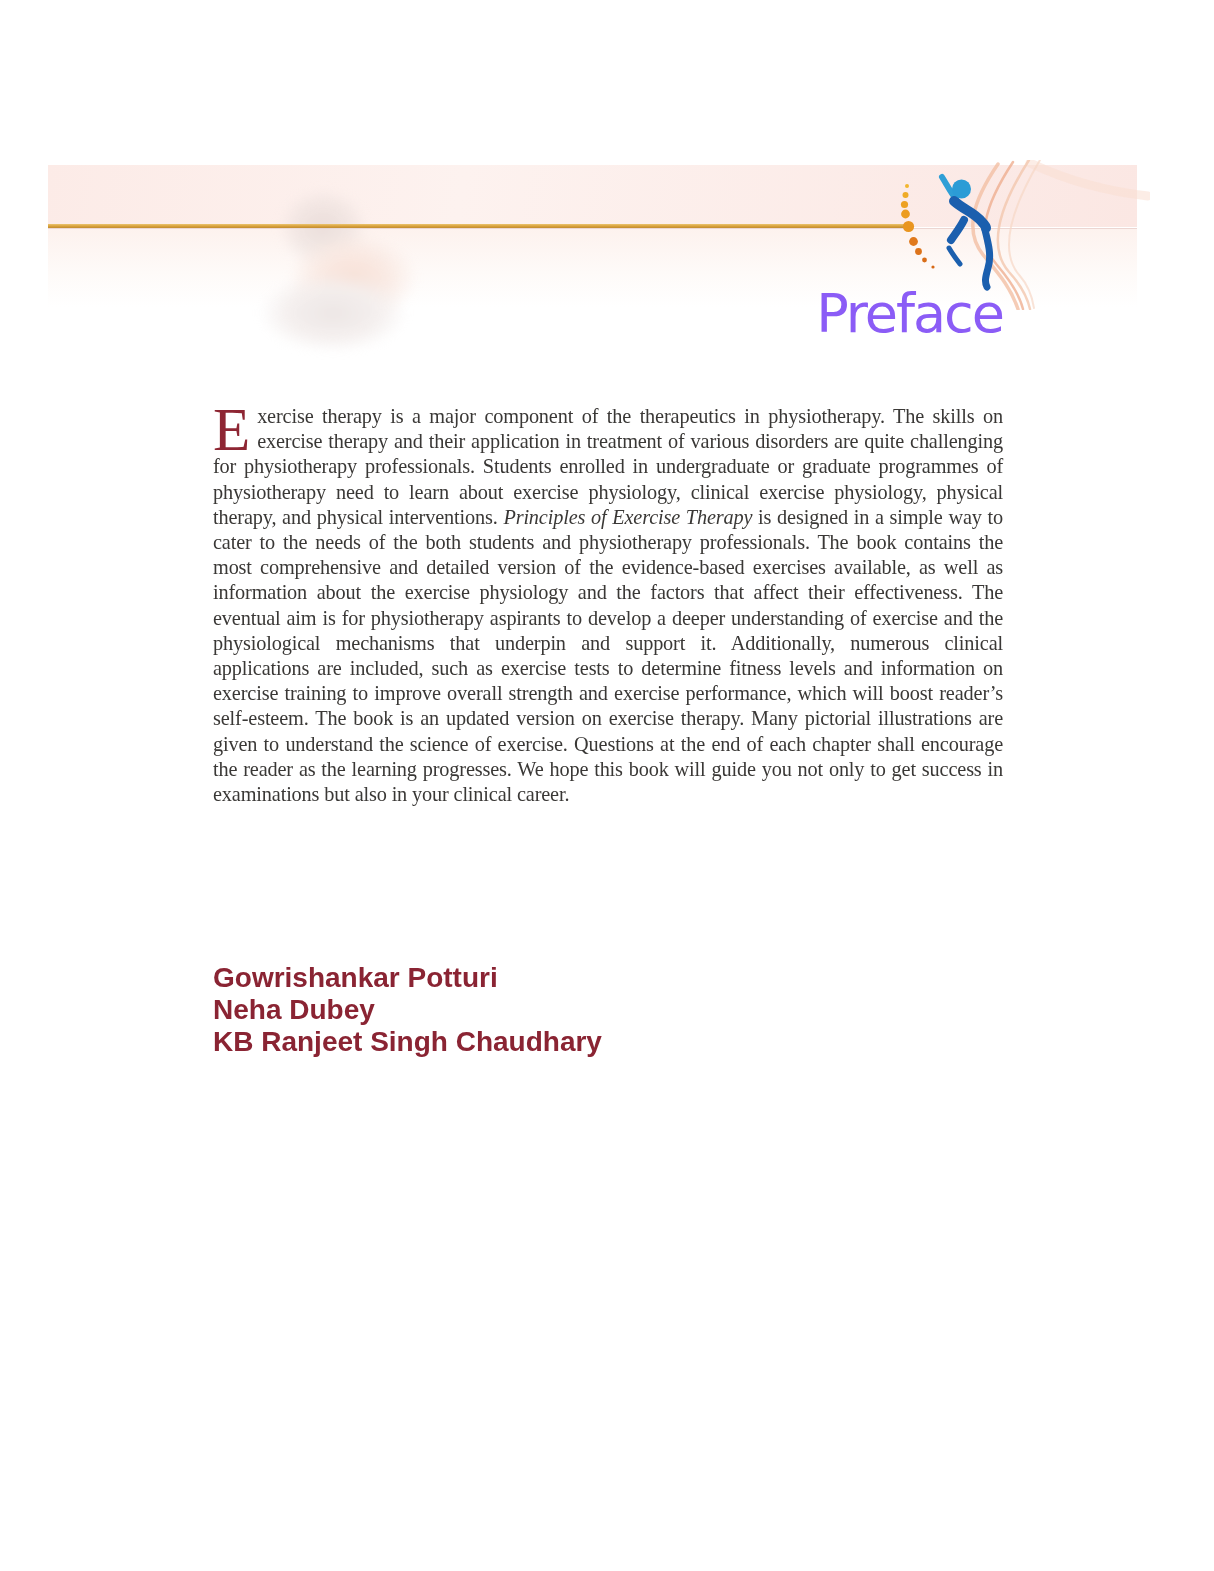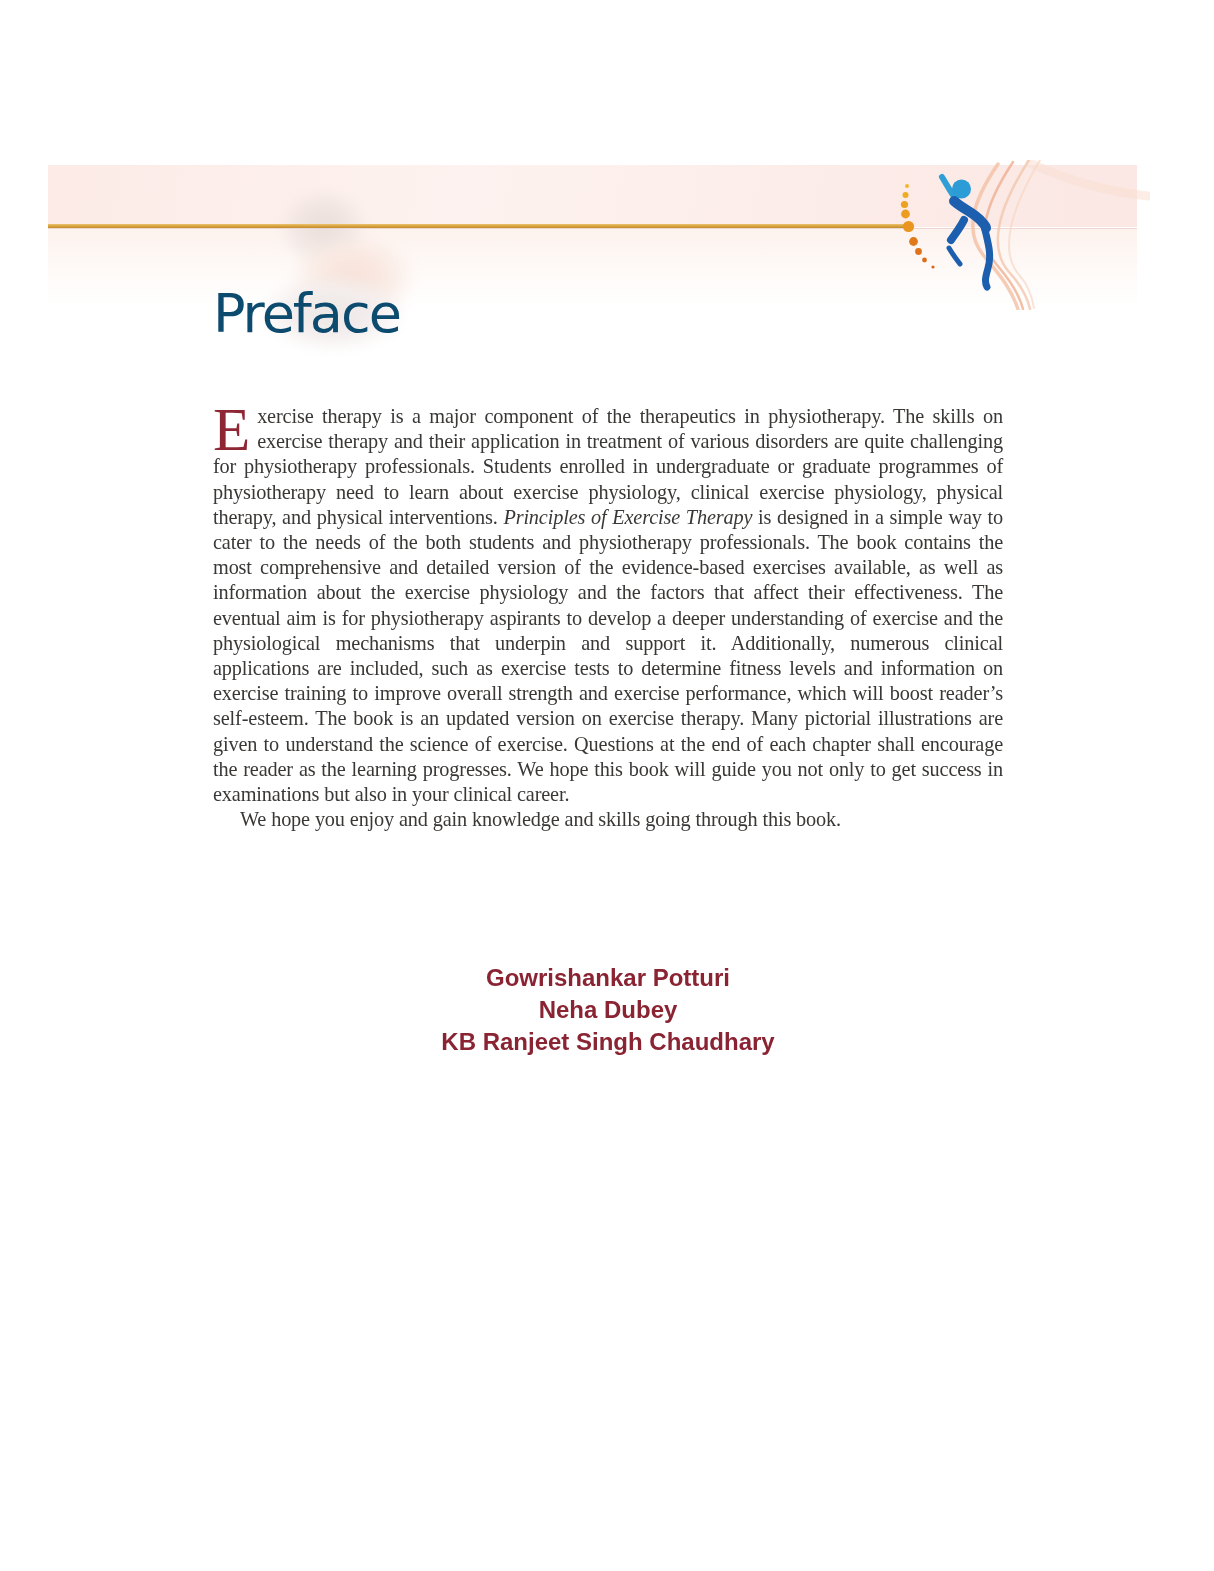--- a/index.html
+++ b/index.html
@@ -30,47 +30,47 @@
   .ghost .g1{position:absolute;left:30px;top:0;width:90px;height:80px;border-radius:50%;
     background:radial-gradient(closest-side,#ddd0cd,#e9dedb 60%,transparent);}
   .ghost .g2{position:absolute;left:40px;top:45px;width:130px;height:90px;border-radius:50%;
     background:radial-gradient(closest-side,#f3cdbd,#f6ded4 55%,transparent);}
   .ghost .g3{position:absolute;left:10px;top:85px;width:150px;height:80px;border-radius:50%;
     background:radial-gradient(closest-side,#ded3d1,#ece3e1 60%,transparent);}
   .logo{position:absolute;left:880px;top:160px;width:270px;height:150px;}
   
   .title{
     position:absolute;left:213px;top:284px;width:790px;margin:0;
-    text-align:left;
+    text-align:right;
     font-family:"DejaVu Sans", sans-serif;
     font-weight:400;letter-spacing:-2px;
-    font-size:54px;line-height:60px;color:#0c4a6e;
+    font-size:54px;line-height:60px;color:#8b5cf6;
   }
   
   .body-text{
     position:absolute;left:213px;top:404px;width:790px;
     font-size:20.3px;line-height:25.2px;color:#3a3836;
     text-align:justify;letter-spacing:-0.15px;
   }
   .body-text p{margin:0;}
   .body-text p.indent{text-indent:27px;}
   .dropcap{
     float:left;
     font-size:61px;line-height:47px;
     padding:2px 7px 0 0;
     color:#8e2633;
     font-family:"Liberation Serif", serif;
   }
   .booktitle{}
   
   .authors{
     position:absolute;left:213px;top:962px;width:790px;
-    text-align:center;
+    text-align:left;
     font-family:"Liberation Sans", sans-serif;
-    font-weight:bold;font-size:24px;line-height:32px;
+    font-weight:bold;font-size:28px;line-height:32px;
     color:#8a2433;
   }
 </style>
 </head>
 <body>
 
 <div class="page">
 
   <div>
     <div class="banner-pink"></div>
@@ -115,21 +115,20 @@
       </g>
     </svg>
   </div>
 
   <h1 class="title">Preface</h1>
 
   <main class="body-text">
     <p>
       <span class="dropcap">E</span><span>xercise therapy is a major component of the therapeutics in physiotherapy. The skills on exercise therapy and their application in treatment of various disorders are quite challenging for physiotherapy professionals. Students enrolled in undergraduate or graduate programmes of physiotherapy need to learn about exercise physiology, clinical exercise physiology, physical therapy, and physical interventions. </span><em class="booktitle">Principles of Exercise Therapy</em><span> is designed in a simple way to cater to the needs of the both students and physiotherapy professionals. The book contains the most comprehensive and detailed version of the evidence-based exercises available, as well as information about the exercise physiology and the factors that affect their effectiveness. The eventual aim is for physiotherapy aspirants to develop a deeper understanding of exercise and the physiological mechanisms that underpin and support it. Additionally, numerous clinical applications are included, such as exercise tests to determine fitness levels and information on exercise training to improve overall strength and exercise performance, which will boost reader’s self-esteem. The book is an updated version on exercise therapy. Many pictorial illustrations are given to understand the science of exercise. Questions at the end of each chapter shall encourage the reader as the learning progresses. We hope this book will guide you not only to get success in examinations but also in your clinical career.</span>
     </p>
-    <p class="indent">We hope you enjoy and gain knowledge and skills going through this book.</p>
   </main>
 
   <div class="authors">
     <div>Gowrishankar Potturi</div>
     <div>Neha Dubey</div>
     <div>KB Ranjeet Singh Chaudhary</div>
   </div>
 
 </div>
 

